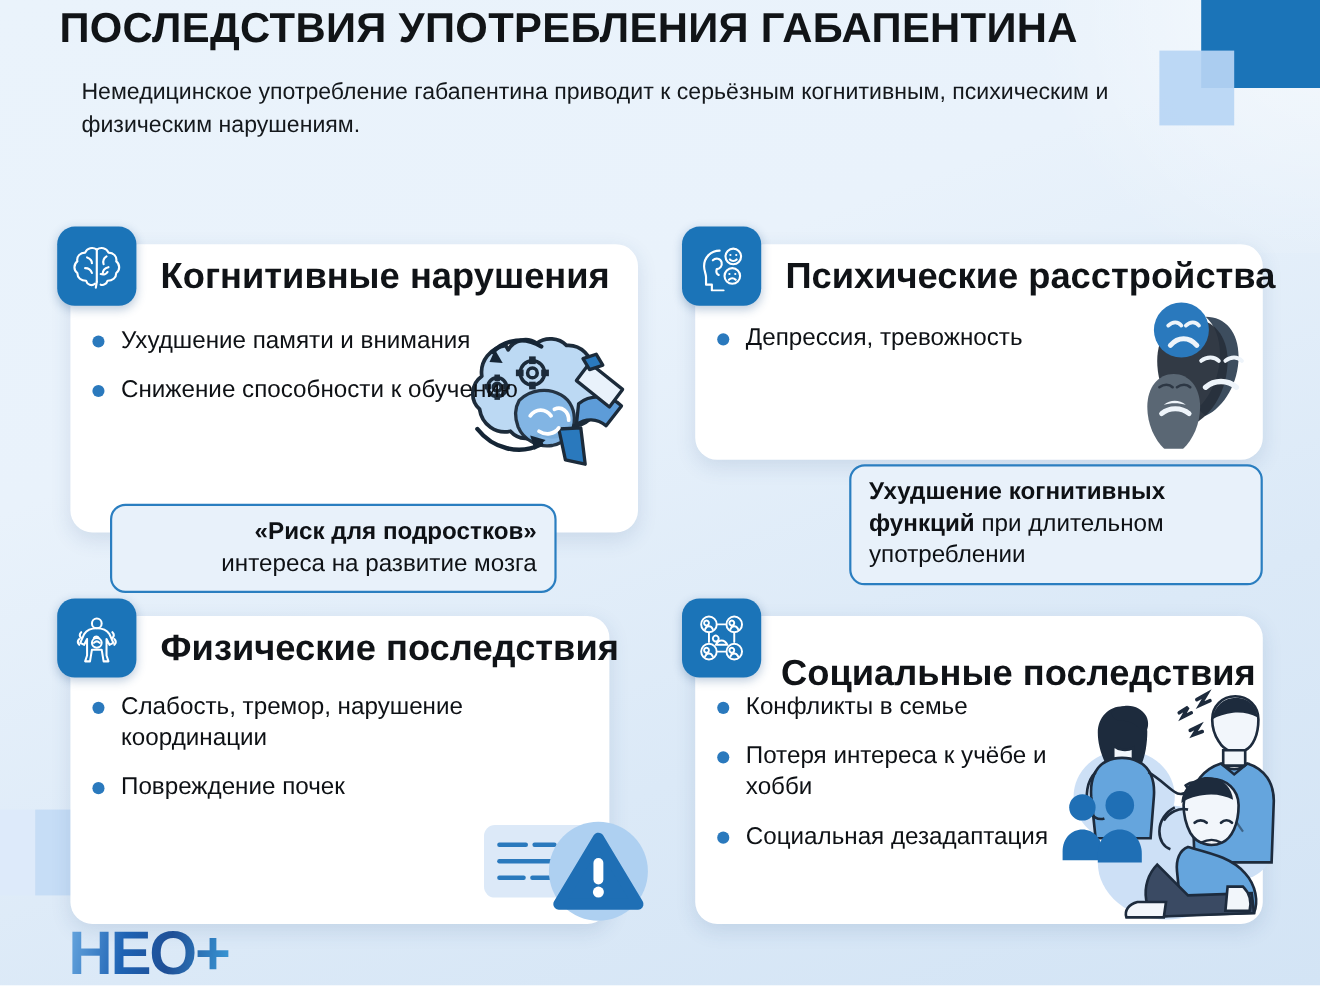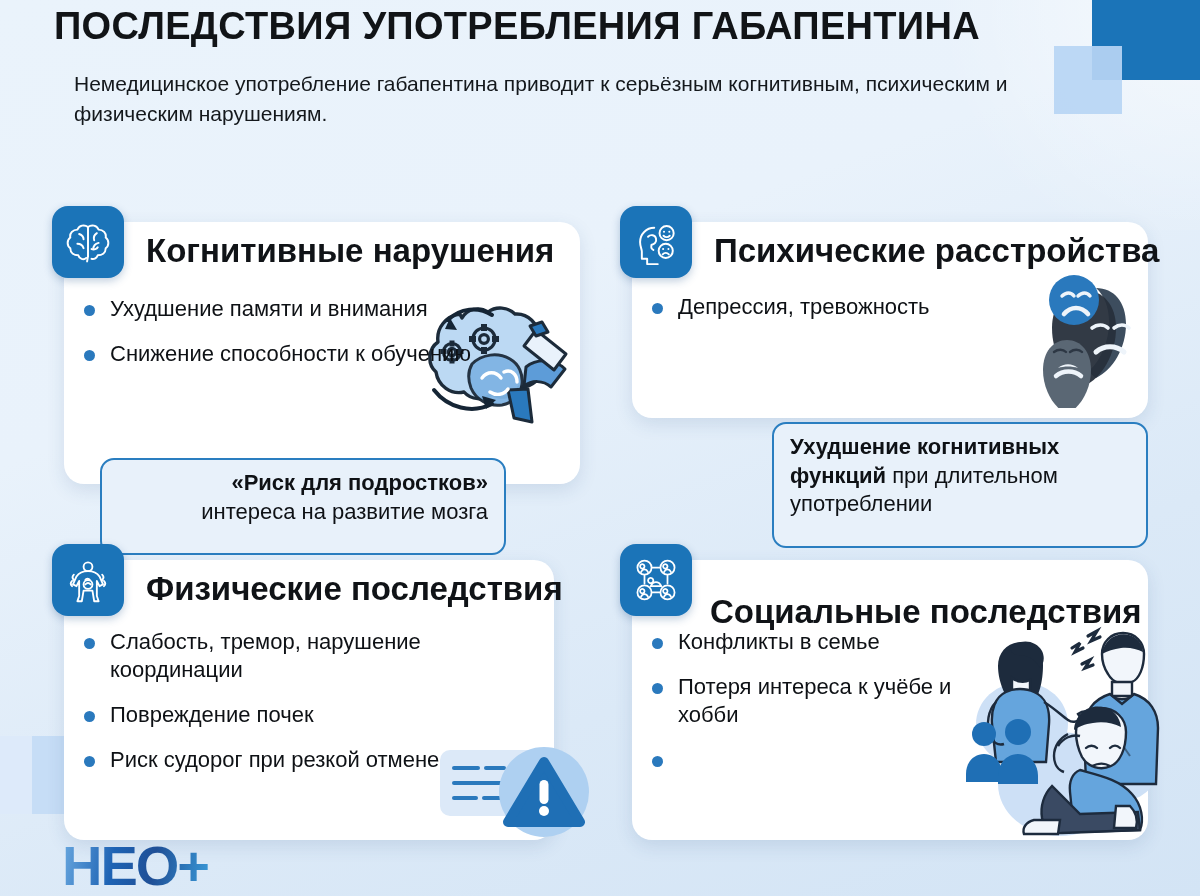--- a/index.html
+++ b/index.html
@@ -83,21 +83,21 @@
   .bullet-dot {
     flex:0 0 11px; width:11px; height:11px; border-radius:50%;
     background:#2a79bd; margin-top:10px; margin-right:15px;
   }
   .bullet-text { font-size:22px; line-height:1.28; color:#0e1115; }
 
   
   .callout {
     position:absolute; background:#e8f1fa;
     border:2px solid #2a7ec0; border-radius:14px;
-    padding:9px 16px 27px 16px;
+    padding:9px 16px 11px 16px;
   }
   .callout-teen  { left:100px; top:458px; width:406px;text-align:right; }
   .callout-long  { left:772px; top:422px; width:376px; }
   .callout-line  { font-size:22px; line-height:1.3; color:#0e1115; }
   .callout-strong{ font-weight:bold; }
 
   
   .illus { position:absolute; }
   .illus-brain   { left:420px;  top:268px; width:170px; height:160px; }
   .illus-masks   { left:1040px; top:272px; width:112px; height:136px; }
@@ -289,24 +289,20 @@
   <div class="card-title title-physical">Физические последствия</div>
   <div class="bullets bullets-physical">
     <div class="bullet">
       <span class="bullet-dot"></span>
       <span class="bullet-text">Слабость, тремор, нарушение координации</span>
     </div>
     <div class="bullet">
       <span class="bullet-dot"></span>
       <span class="bullet-text">Повреждение почек</span>
     </div>
-    <div class="bullet">
-      <span class="bullet-dot"></span>
-      <span class="bullet-text">Риск судорог при резкой отмене</span>
-    </div>
   </div>
 
   <div class="card card-social"></div>
 
   <div class="illus illus-social">
     <svg viewBox="0 0 200 234" width="200" height="234">
       <g fill="#cde0f6">
         <ellipse cx="62" cy="118" rx="46" ry="42"></ellipse>
         <ellipse cx="100" cy="178" rx="62" ry="52"></ellipse>
         <ellipse cx="166" cy="150" rx="36" ry="44"></ellipse>
@@ -373,18 +369,19 @@
     <div class="bullet">
       <span class="bullet-dot"></span>
       <span class="bullet-text">Конфликты в семье</span>
     </div>
     <div class="bullet">
       <span class="bullet-dot"></span>
       <span class="bullet-text">Потеря интереса к учёбе и хобби</span>
     </div>
     <div class="bullet">
       <span class="bullet-dot"></span>
+      <span class="bullet-text">Социальная дезадаптация</span>
     </div>
   </div>
 
   <div class="logo">НЕО+</div>
 
 </div>
 
 </body></html>

